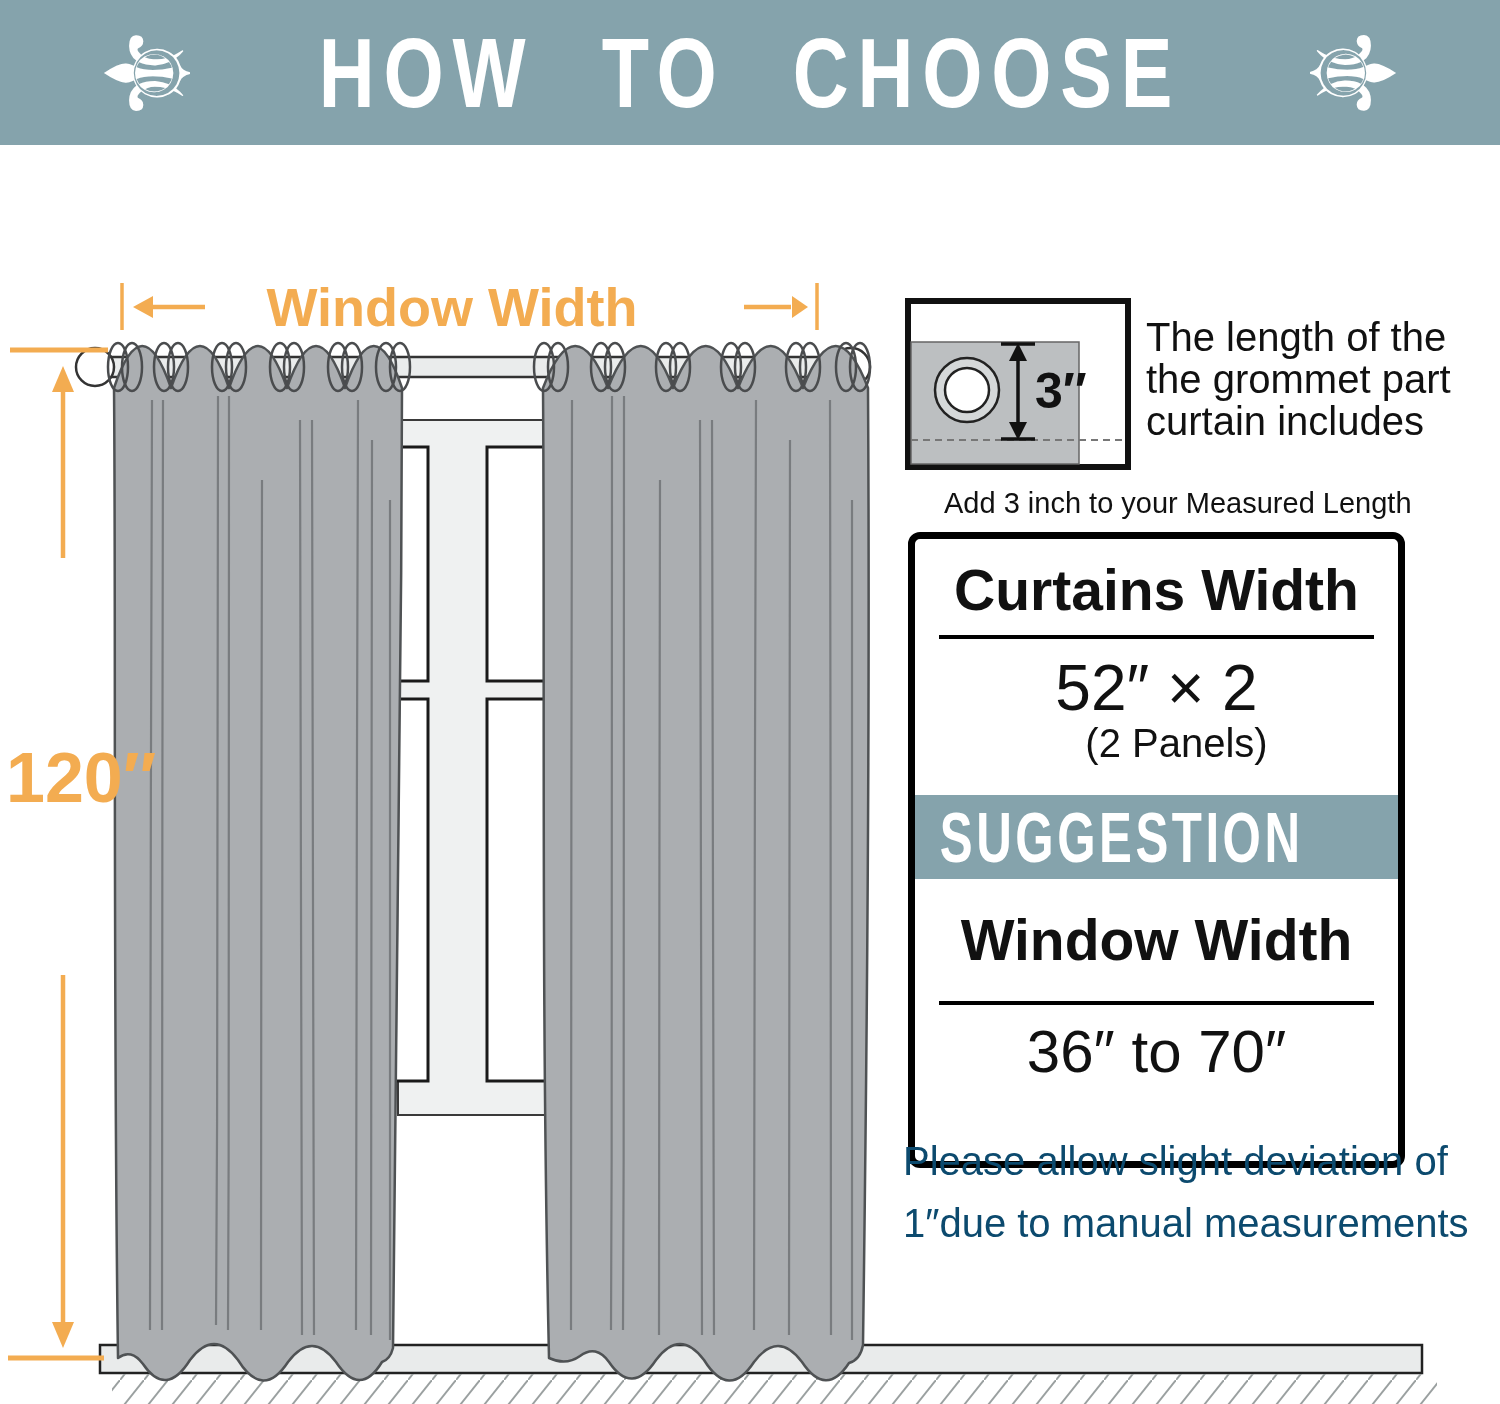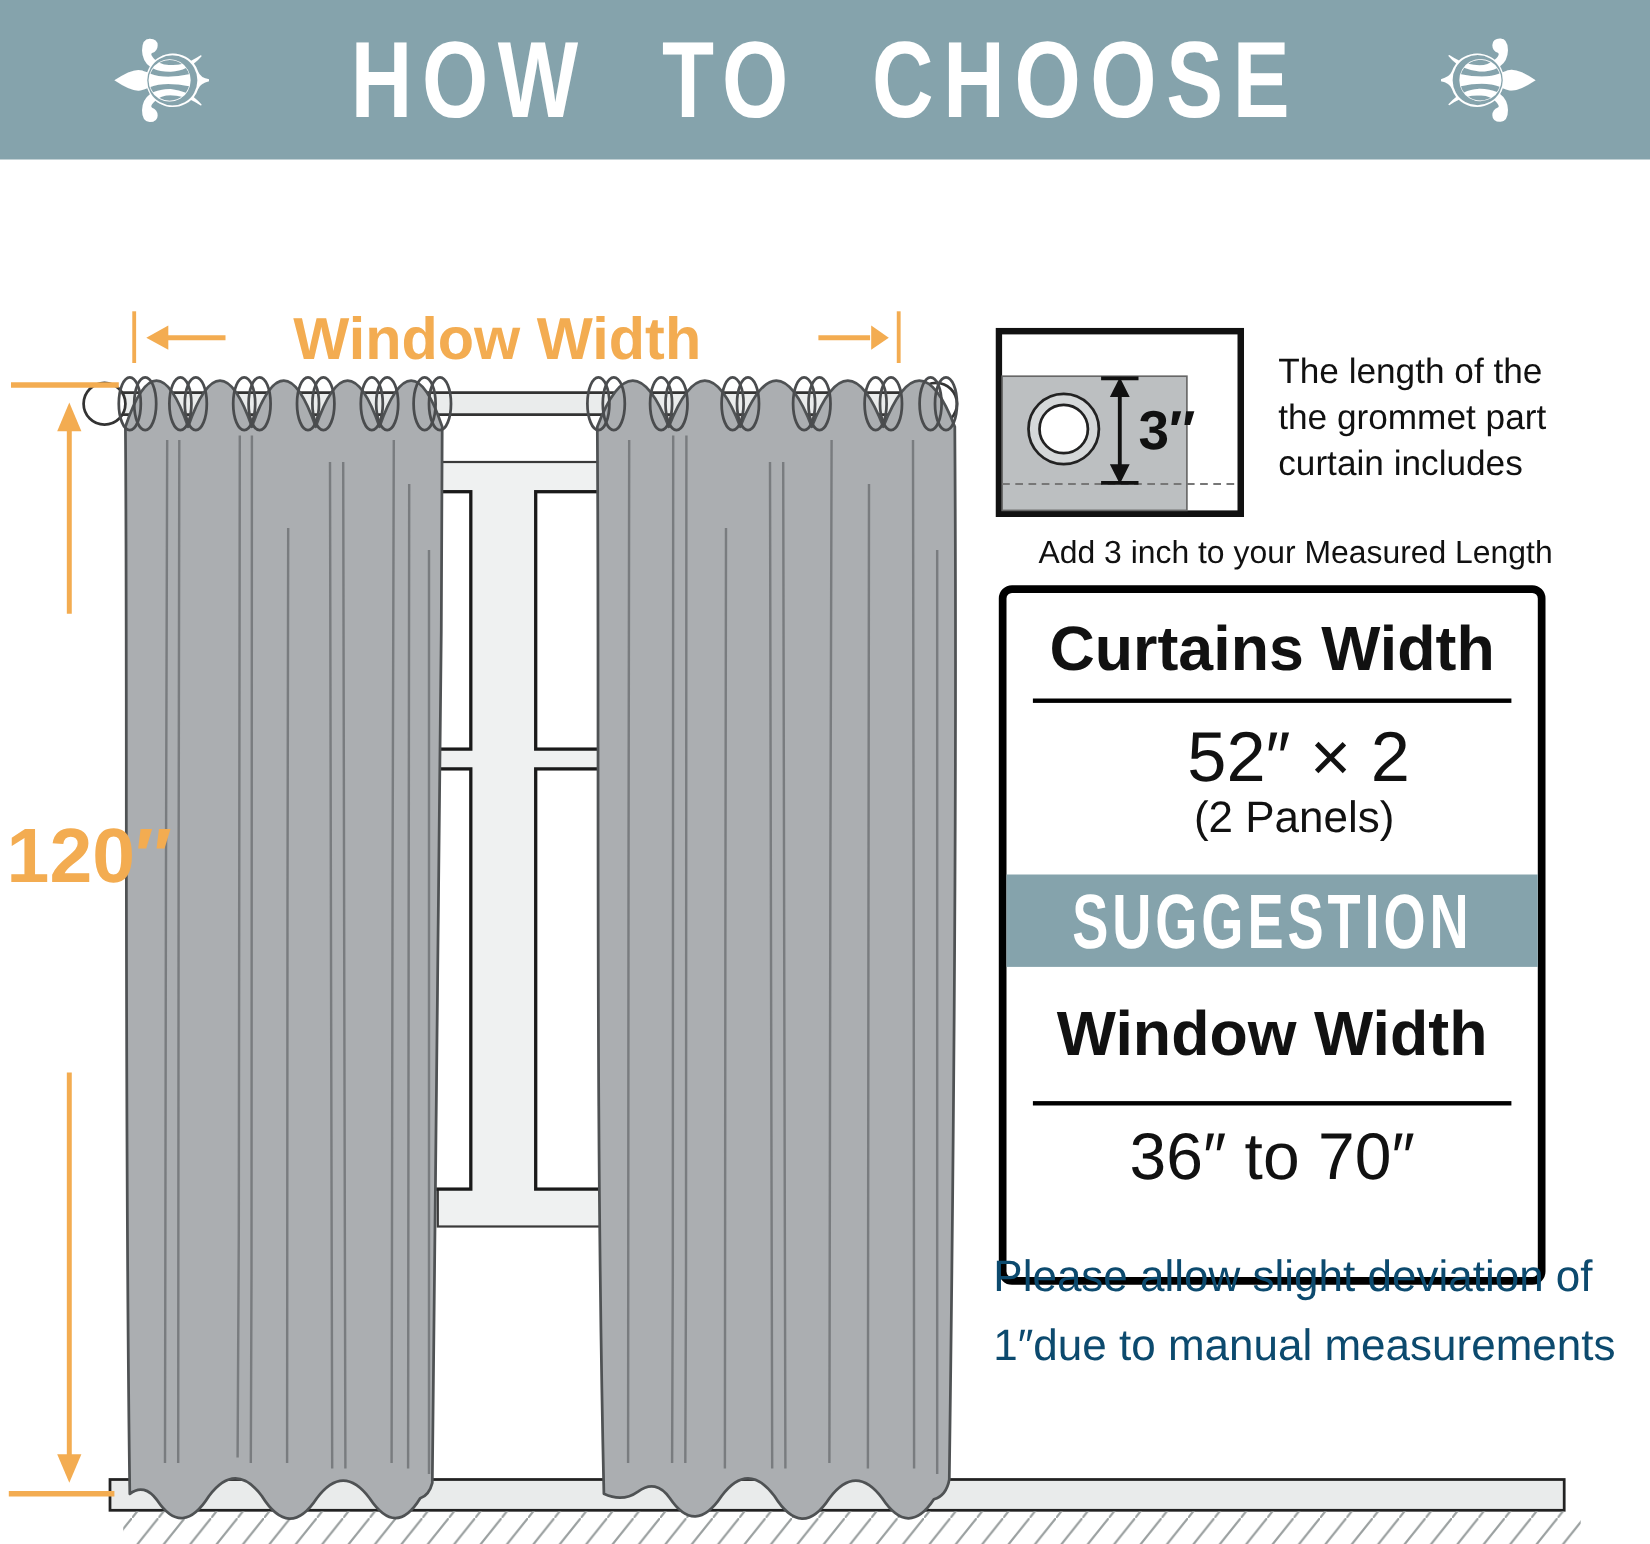--- a/index.html
+++ b/index.html
@@ -12,31 +12,31 @@
                  display:inline-block;transform:scale(0.88,1.12);white-space:nowrap;}
   .ornament{color:#fff;font-size:118px;line-height:1;display:inline-block;
             font-family:"DejaVu Sans",sans-serif;}
   .ornament.left{transform:rotate(-90deg);}
   .ornament.right{transform:rotate(90deg);}
   
   #diagram{position:absolute;left:0;top:0;width:1500px;height:1404px;}
   #diagram text{font-family:"Liberation Sans",sans-serif;font-weight:bold;}
   
   .grommet-fig{position:absolute;left:905px;top:298px;width:226px;height:172px;}
-  .grommet-side-text{position:absolute;left:1146px;top:316px;font-size:32px;line-height:42px;color:#111;margin-left:16px;}
+  .grommet-side-text{position:absolute;left:1146px;top:316px;font-size:40px;line-height:42px;color:#111;}
   .add-note{position:absolute;left:903px;top:487px;font-size:29px;color:#111;white-space:nowrap;margin-left:41px;}
   .sbox{position:absolute;left:908px;top:532px;width:497px;height:636px;box-sizing:border-box;
         border:7px solid #000;border-radius:12px;background:#fff;}
   .sbox .ctr{position:absolute;left:0;width:100%;text-align:center;}
   .sbox .big-label{font-weight:bold;font-size:57px;letter-spacing:0px;}
   .sbox .rule{position:absolute;left:5%;width:90%;height:0;border-top:4px solid #000;}
-  .sbox .value-big{font-size:64px;padding-left:24px;}
+  .sbox .value-big{font-size:64px;}
   .sbox .panels{font-size:40px;}
   .band{position:absolute;left:0;right:0;top:256px;height:84px;background:#85A3AC;
-        display:flex;align-items:center;justify-content:center;}
+        display:flex;align-items:center;justify-content:flex-start;}
   .band span{color:#fff;font-weight:800;font-size:56px;letter-spacing:4px;
              display:inline-block;transform:scale(0.88,1.25);white-space:nowrap;}
   .dev-note{position:absolute;left:903px;top:1130px;font-size:40px;line-height:62px;color:#0c4a6e;}
 </style>
 </head>
 <body>
 
 <svg id="diagram" viewBox="0 0 1500 1404">
   <defs>
     <pattern id="hatch" width="24" height="30" patternUnits="userSpaceOnUse">

